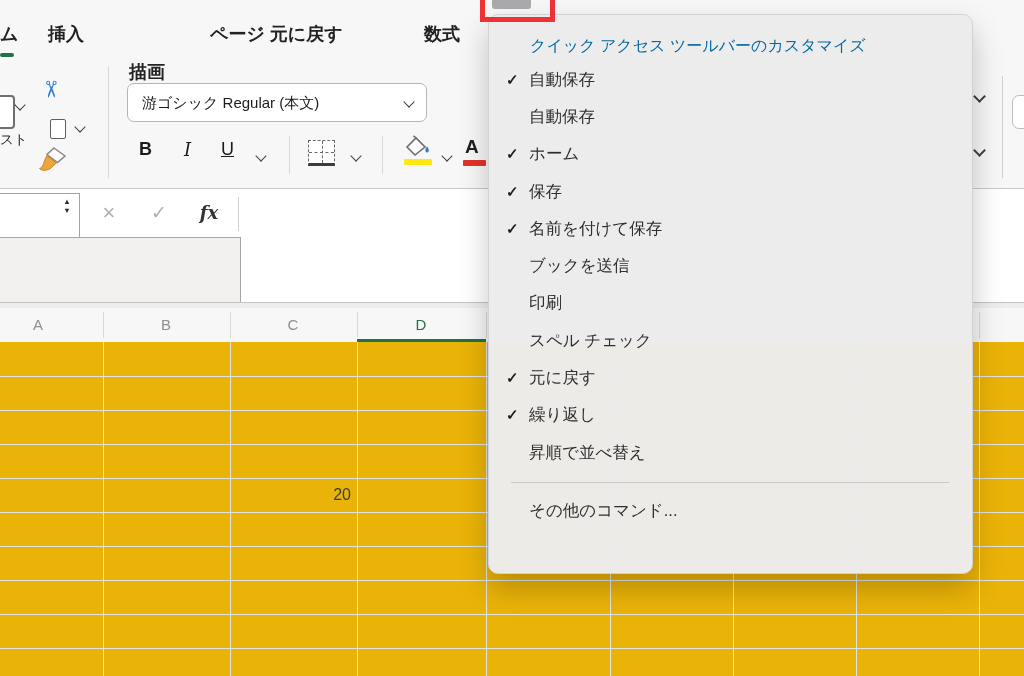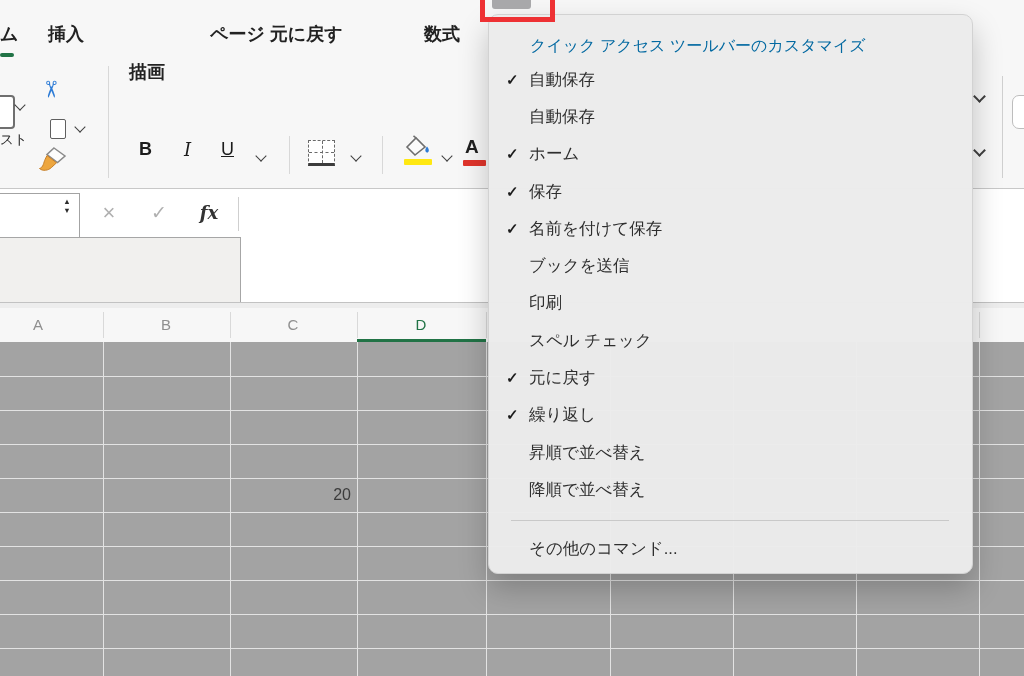--- a/index.html
+++ b/index.html
@@ -42,21 +42,21 @@
   .fb-div{position:absolute;left:238px;top:8px;width:1px;height:34px;background:#cfcfcf;}
   .name-panel{position:absolute;left:-1px;top:48px;width:240px;height:66px;background:#f1f0ee;border:1px solid #a6a6a6;}
 
   
   .sepband{position:absolute;left:0;top:302px;width:1024px;height:5px;background:#ededed;border-top:1px solid #c2c2c2;border-bottom:1px solid #c2c2c2;}
   .colheaders{position:absolute;left:0;top:308px;width:1024px;height:34px;background:#f7f7f7;border-bottom:1px solid #c9c9c9;}
   .colletter{position:absolute;top:0;height:34px;line-height:34px;width:40px;margin-left:-20px;text-align:center;font-size:15px;color:#8f8f8f;}
   .colletter.sel{color:#217346;}
   .colbound{position:absolute;top:4px;height:26px;width:1px;background:#d9d9d9;}
   .selunderline{position:absolute;left:357px;top:31px;width:129px;height:3px;background:#217346;}
-  .grid{position:absolute;left:0;top:342px;width:1024px;height:334px;background:#a3a3a3;}
+  .grid{position:absolute;left:0;top:342px;width:1024px;height:334px;background:#eab308;}
   .gl-v{position:absolute;top:0;width:1px;height:334px;background:#e3e3e3;}
   .gl-h{position:absolute;left:0;width:1024px;height:1px;background:#e3e3e3;}
   .cellval{position:absolute;left:230px;top:136px;width:121px;height:34px;line-height:34px;text-align:right;font-size:16px;color:#3c3c3c;}
 
   
   .qatmenu{position:absolute;left:488px;top:14px;width:485px;height:560px;background:rgba(236,236,236,0.98);
            border:1px solid #d2d2d2;border-radius:10px;box-shadow:0 14px 30px rgba(0,0,0,0.22);z-index:40;box-sizing:border-box;}
   .qm-title{margin-top:16px;height:30px;line-height:30px;padding-left:41px;color:#0369a1;font-size:16px;white-space:nowrap;}
   .qm-item{height:37.3px;display:flex;align-items:center;padding-left:17px;font-size:16.5px;color:#2e2e2e;}
   .qm-check{width:23px;font-size:15px;font-weight:700;color:#1c1c1c;}
@@ -83,20 +83,24 @@
     <div class="abs" style="left:0;top:131px;font-size:13.5px;color:#1f1f1f;">スト</div>
     <div class="scissors">✂</div>
     <div class="copy-icon"></div>
     <span class="chev" style="left:76px;top:123px;"></span>
     <svg class="abs" style="left:37px;top:146px;" width="31" height="28" viewBox="0 0 31 28">
       <path d="M17 2 L28 10 L20.5 16.5 L10 8.5 Z" fill="#fdfdfd" stroke="#8a8a8a" stroke-width="1.5"></path>
       <path d="M10 9.5 L19.5 16.8 L14.5 21.5 C11.5 24.5 5.5 25.5 2.5 22.5 C6.5 21.5 6.5 16.5 8.2 13.2 Z" fill="#eda63f" stroke="#c77f28" stroke-width="1"></path>
     </svg>
     <div class="vdiv" style="left:108px;top:66px;height:112px;"></div>
 
+    <div class="inputbox" style="left:127px;top:83px;width:298px;height:37px;">
+      <div class="fontname">游ゴシック Regular (本文)</div>
+      <span class="chev" style="right:13px;top:14px;"></span>
+    </div>
     <div class="fmt" style="left:139px;font-weight:800;">B</div>
     <div class="fmt" style="left:184px;font-family:'DejaVu Serif',serif;font-style:italic;">I</div>
     <div class="fmt" style="left:221px;text-decoration:underline;">U</div>
     <span class="chev" style="left:257px;top:152px;"></span>
     <div class="vdiv" style="left:289px;top:136px;height:38px;"></div>
     <div class="border-icon"></div>
     <span class="chev" style="left:352px;top:152px;"></span>
     <div class="vdiv" style="left:382px;top:136px;height:38px;"></div>
     <svg class="abs" style="left:401px;top:134px;" width="32" height="24" viewBox="0 0 32 24">
       <path d="M6 13 L15 4 L24 13 L14 21 Z" fill="#fbfbfb" stroke="#6e6e6e" stroke-width="1.6"></path>
@@ -208,22 +212,18 @@
           <span>元に戻す</span>
         </div>
         <div class="qm-item">
           <span class="qm-check">✓</span>
           <span>繰り返し</span>
         </div>
         <div class="qm-item">
           <span class="qm-check"></span>
           <span>昇順で並べ替え</span>
         </div>
-        <div class="qm-item">
-          <span class="qm-check"></span>
-          <span>降順で並べ替え</span>
-        </div>
       </div>
     <div class="qm-div"></div>
     <div class="qm-footer">その他のコマンド...</div>
   </div>
 
 </div>
 
 </body></html>

